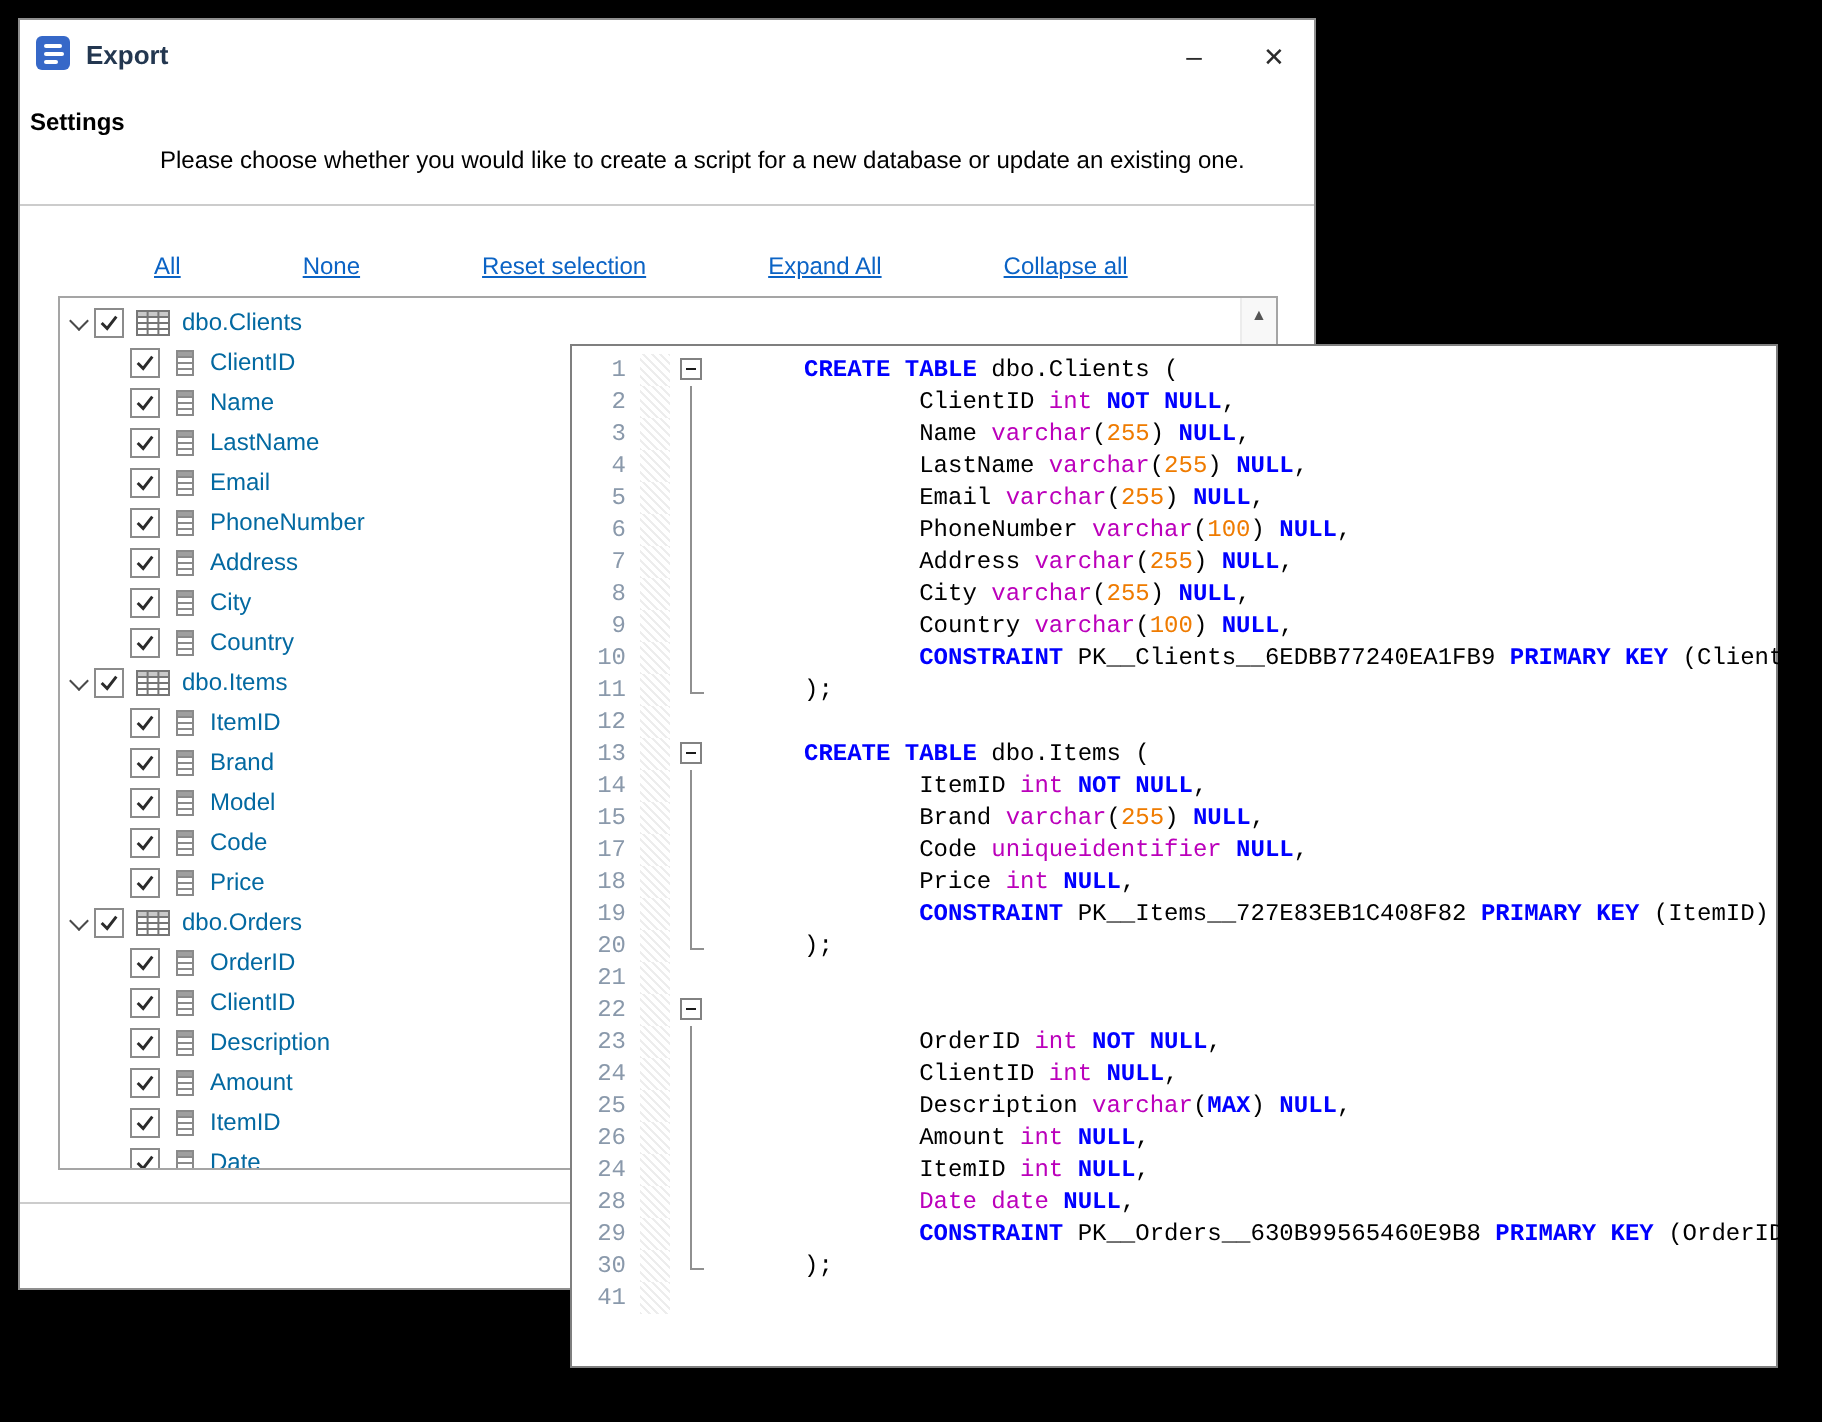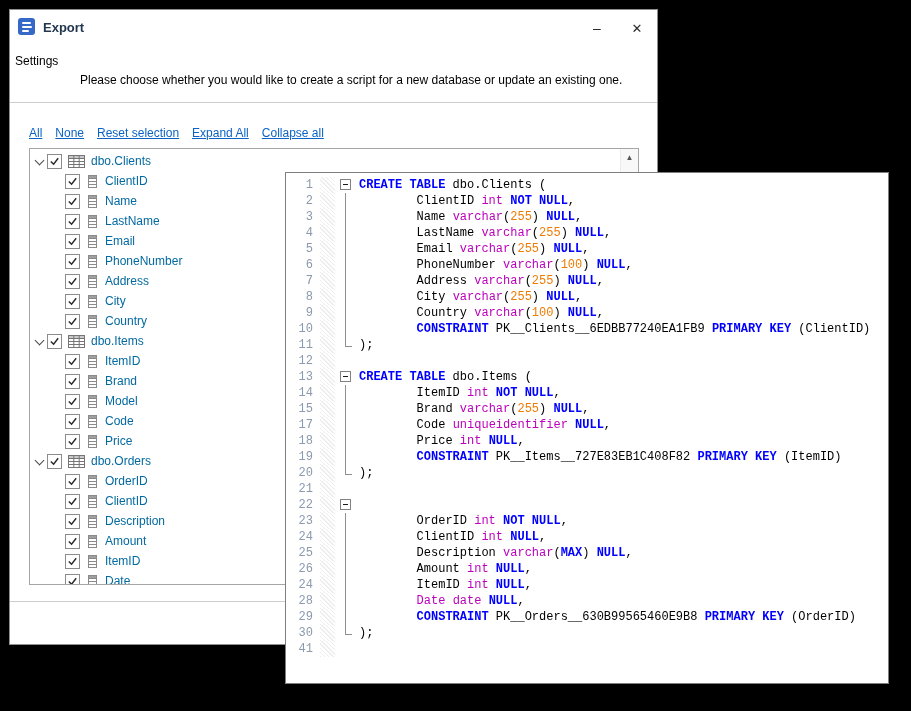--- a/index.html
+++ b/index.html
@@ -19,27 +19,27 @@
   .titlebar{position:absolute;left:0;top:0;right:0;height:38px;}
   .app-icon{position:absolute;left:8px;top:8px;width:17px;height:17px;background:#3668c8;border-radius:3px;}
   .app-icon span{position:absolute;left:4px;height:2px;background:#fff;border-radius:1px;}
   .app-icon span:nth-child(1){top:4px;width:9px;}
   .app-icon span:nth-child(2){top:8px;width:10px;}
   .app-icon span:nth-child(3){top:12px;width:7px;}
   .win-title{position:absolute;left:33px;top:10px;font-size:13px;font-weight:600;color:#233750;}
   .win-btn{position:absolute;top:6px;width:26px;height:24px;display:flex;align-items:center;justify-content:center;color:#2c2c2c;font-size:14px;cursor:default;}
   .btn-min{left:574px;}
   .btn-close{left:614px;font-size:13px;}
-  .section-title{position:absolute;left:5px;top:44px;font-size:12px;font-weight:normal;color:#000;}
+  .section-title{position:absolute;left:5px;top:44px;font-size:12px;font-weight:bold;color:#000;}
   .section-desc{position:absolute;left:26px;top:63px;font-size:12px;color:#000;margin-left:44px;}
   .sep{position:absolute;left:0;right:0;height:1px;background:#cccccc;}
   .sep1{top:92px;}
   .sep2{top:591px;}
   .links{position:absolute;left:19px;top:116px;display:flex;gap:13px;font-size:12px;}
-  .links a{color:#0b63c5;text-decoration:underline;cursor:pointer;}
+  .links a{color:#0b63c5;text-decoration:underline;cursor:pointer;margin-left:48px;}
   
   .treebox{
     position:absolute;left:19px;top:138px;width:610px;height:437px;
     border:1px solid #a5a5a5;background:#fff;box-sizing:border-box;overflow:hidden;
   }
   .tree-rows{padding-top:2px;}
   .trow{height:20px;display:flex;align-items:center;font-size:12px;color:#0369a1;}
   .trow.parent{padding-left:3px;}
   .trow.child{padding-left:35px;}
   .chevron{width:12px;height:12px;position:relative;margin-right:2px;flex:0 0 auto;}
@@ -53,21 +53,21 @@
   
   .codewin{
     position:absolute;left:285px;top:172px;width:604px;height:512px;
     background:#fff;border:1px solid #7f7f7f;box-sizing:border-box;z-index:5;
   }
   .code-rows{padding-top:4px;font-family:"Liberation Mono", monospace;font-size:12px;}
   .crow{height:16px;line-height:16px;display:flex;}
   .ln{flex:0 0 34px;box-sizing:border-box;text-align:right;padding-right:7px;color:#8a99ab;}
   .hatch{flex:0 0 15px;background:repeating-linear-gradient(45deg,#ededed 0,#ededed 1px,#ffffff 1px,#ffffff 3px);}
   .fold{flex:0 0 24px;position:relative;}
-  .codetext{white-space:pre;color:#000;}
+  .codetext{white-space:pre;color:#000;margin-left:43px;}
   .tk-kw{color:#0000ff;font-weight:bold;}
   .tk-ty{color:#bb00bb;}
   .tk-num{color:#ef7b00;}
   .tk-pl{color:#000;}
   .fbox{position:absolute;left:5px;top:2px;width:11px;height:11px;border:1px solid #828282;background:#fff;box-sizing:border-box;}
   .fbox::after{content:"";position:absolute;left:2px;right:2px;top:4px;height:1px;background:#1a1a1a;}
   .fline{position:absolute;left:10px;top:0;bottom:0;width:1px;background:#909090;}
   .fend-v{position:absolute;left:10px;top:0;height:9px;width:1px;background:#909090;}
   .fend-h{position:absolute;left:10px;top:9px;width:7px;height:1px;background:#909090;}
 </style>

